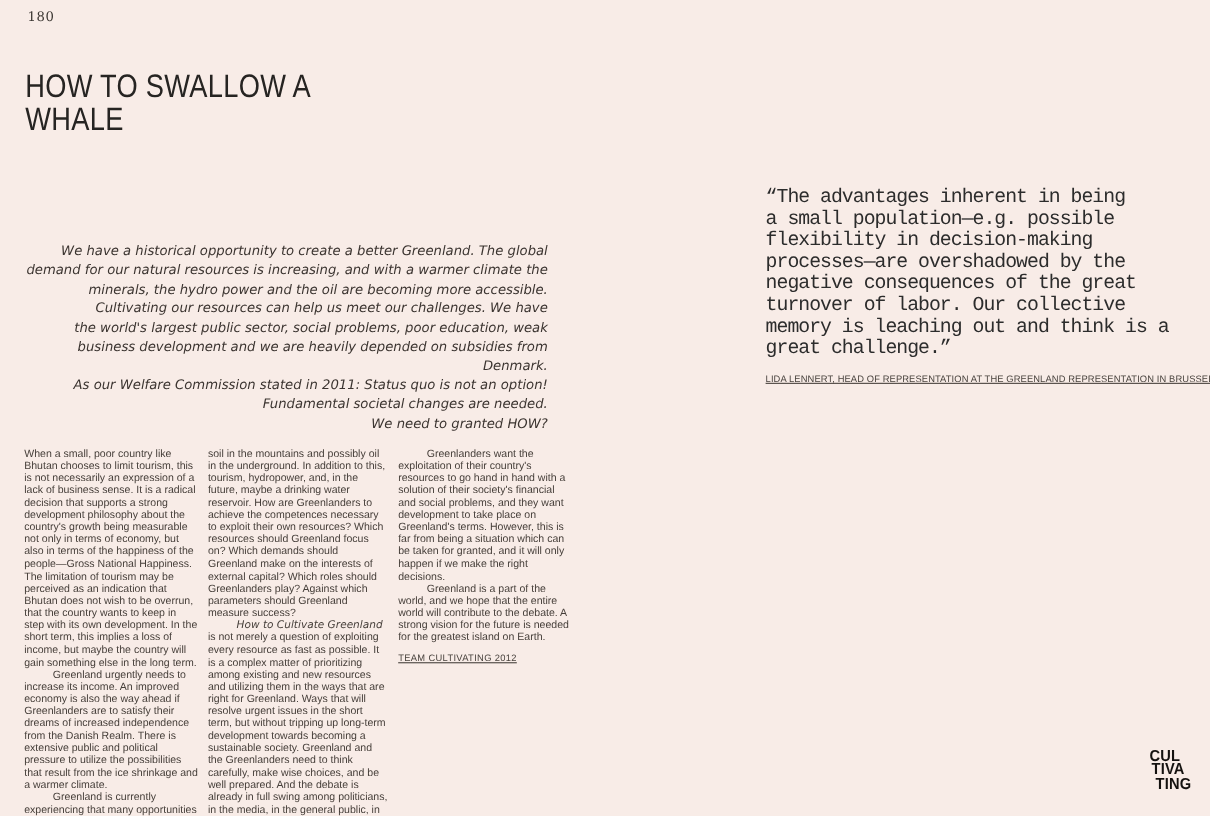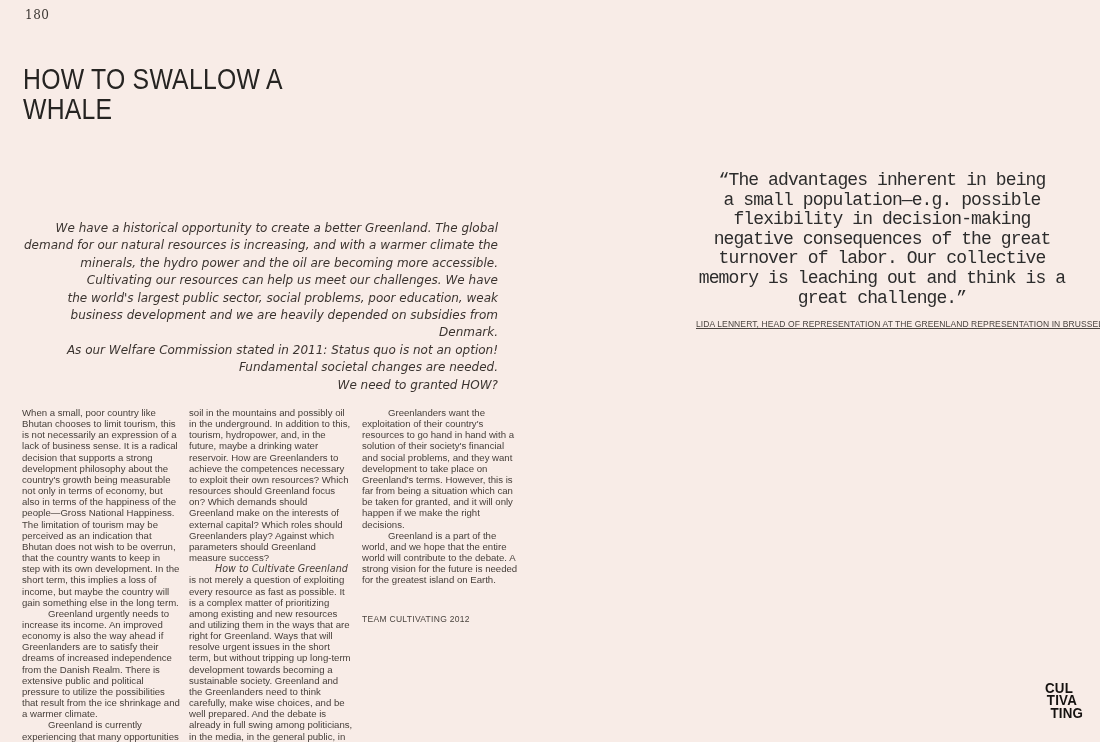--- a/index.html
+++ b/index.html
@@ -28,42 +28,42 @@
     font-size:12px;line-height:17.4px;color:#3b3430;
   }
   .intro p{margin:0;text-align:right;}
   .intro p + p{text-indent:42px;}
   .quote{
     position:absolute;left:696px;top:171px;width:372px;
     font-family:"Liberation Mono",monospace;
     font-size:18px;line-height:19.6px;letter-spacing:-.9px;
     color:#2c2c2c;
   }
-  .quote .line{white-space:nowrap;text-align:center;}
+  .quote .line{white-space:nowrap;}
   .attribution{
     margin-top:7px;
     font-family:"Liberation Sans",sans-serif;
     font-size:8.5px;letter-spacing:.1px;color:#4a443f;
     text-decoration:underline;white-space:nowrap;
     font-style:normal;
   }
   .columns{
     position:absolute;left:22px;top:407px;width:498px;
     display:flex;gap:9px;
   }
   .col{font-size:9.6px;line-height:11.15px;color:#453e39;}
   .col-1{width:160px;}
   .col-2{width:166px;}
   .col-3{width:160px;}
   .col p{margin:0;}
   .col p.indent{text-indent:26px;}
   .handwritten{font-family:"DejaVu Sans",sans-serif;font-style:italic;}
   .credit{
-    margin-top:28px;font-size:8.5px;letter-spacing:.3px;color:#4a443f;
-    white-space:nowrap;
+    margin-top:7px;font-size:8.5px;letter-spacing:.3px;color:#4a443f;
+    text-decoration:underline;white-space:nowrap;
   }
   .logo{
     position:absolute;left:1045px;top:682px;
     font-size:14.5px;line-height:12.3px;font-weight:700;
     letter-spacing:.2px;color:#151210;
     transform:scaleX(.92);transform-origin:left top;
   }
   .logo .l2{margin-left:2px;}
   .logo .l3{margin-left:6px;}
 </style>
@@ -79,20 +79,21 @@
   <p>We have a historical opportunity to create a better Greenland. The global demand for our natural resources is increasing, and with a warmer climate the minerals, the hydro power and the oil are becoming more accessible.</p>
   <p>Cultivating our resources can help us meet our challenges. We have the world's largest public sector, social problems, poor education, weak business development and we are heavily depended on subsidies from Denmark.</p>
   <p>As our Welfare Commission stated in 2011: Status quo is not an option! Fundamental societal changes are needed.</p>
   <p>We need to granted HOW?</p>
 </div>
 
 <div class="quote">
   <div class="line">“The advantages inherent in being</div>
   <div class="line">a small population—e.g. possible</div>
   <div class="line">flexibility in decision-making</div>
+  <div class="line">processes—are overshadowed by the</div>
   <div class="line">negative consequences of the great</div>
   <div class="line">turnover of labor. Our collective</div>
   <div class="line">memory is leaching out and think is a</div>
   <div class="line">great challenge.”</div>
   <div class="attribution">LIDA LENNERT, HEAD OF REPRESENTATION AT THE GREENLAND REPRESENTATION IN BRUSSELS</div>
 </div>
 
 <div class="columns">
   <div class="col col-1">
     <p>When a small, poor country like Bhutan chooses to limit tourism, this is not necessarily an expression of a lack of business sense. It is a radical decision that supports a strong development philosophy about the country's growth being measurable not only in terms of economy, but also in terms of the happiness of the people—Gross National Happiness. The limitation of tourism may be perceived as an indication that Bhutan does not wish to be overrun, that the country wants to keep in step with its own development. In the short term, this implies a loss of income, but maybe the country will gain something else in the long term.</p>

